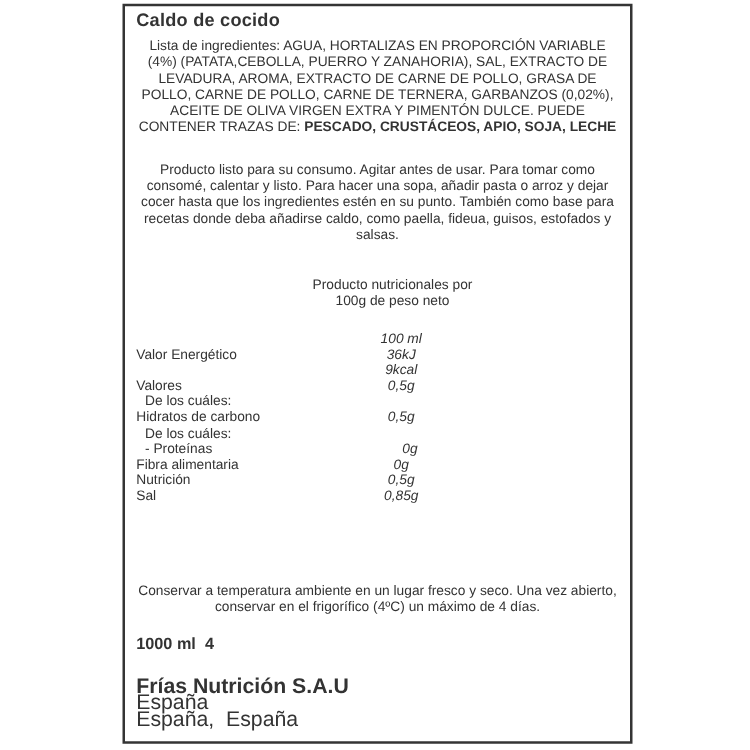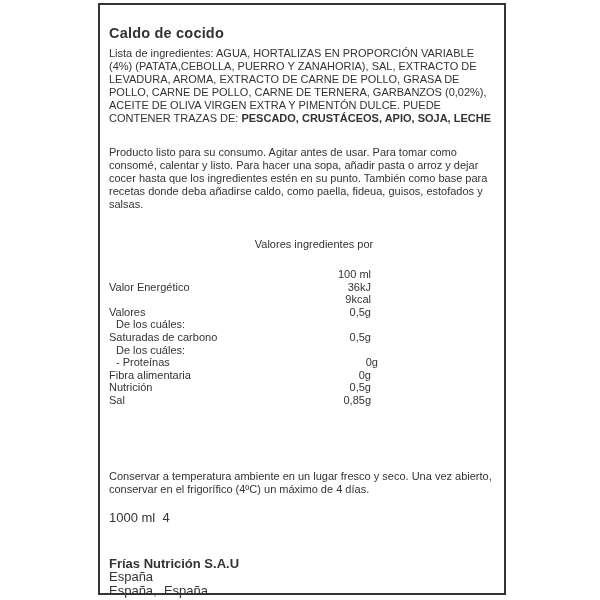--- a/index.html
+++ b/index.html
@@ -20,80 +20,82 @@
   }
   .label-box {
     position: absolute;
     left: 98px;
     top: 3px;
     width: 408px;
     height: 592px;
     box-sizing: border-box;
     border: 2px solid #343434;
     background: #ffffff;
-    padding: 20px 9px 0 9px;
+    padding: 4px 9px 0 9px;
   }
   .title {
     font-size: 14.5px;
     font-weight: bold;
     margin: 0 0 6px 0;
     letter-spacing: 0.2px;
   }
   .body-text {
     font-size: 11px;
     line-height: 13px;
     margin: 0;
+    text-align: center;
   }
   .usage { margin-top: 21px; }
   .nutri-heading {
     margin-top: 27px;
     margin-left: 85px;
     width: 240px;
     text-align: center;
     font-size: 11px;
     line-height: 13px;
   }
   .nutri-table {
     margin-top: 17px;
     font-size: 11px;
     line-height: 12.6px;
   }
   .nrow { display: flex; }
   .nlbl { width: 162px; flex: none; }
   .nlbl.indent { padding-left: 7px; }
-  .nval { width: 100px; flex: none; text-align: right; }
+  .nval { width: 100px; flex: none; text-align: center; font-style: italic; }
   .storage { margin-top: 63px; }
   .volume {
     margin-top: 14px;
     font-size: 13px;
-    font-weight: normal;
+    font-weight: bold;
     white-space: pre-wrap;
   }
   .manufacturer {
-    margin-top: 32px;
-    font-size: 13px;
+    margin-top: 20px;
+    font-size: 17px;
     line-height: 13.5px;
   }
   .mname { font-weight: bold; }
   .pre { white-space: pre-wrap; }
 </style>
 </head>
 <body>
 
 <div class="page">
   <div class="label-box">
 
     <h1 class="title">Caldo de cocido</h1>
 
     <p class="body-text ingredients"><span>Lista de ingredientes: AGUA, HORTALIZAS EN PROPORCIÓN VARIABLE (4%) (PATATA,CEBOLLA, PUERRO Y ZANAHORIA), SAL, EXTRACTO DE LEVADURA, AROMA, EXTRACTO DE CARNE DE POLLO, GRASA DE POLLO, CARNE DE POLLO, CARNE DE TERNERA, GARBANZOS (0,02%), ACEITE DE OLIVA VIRGEN EXTRA Y PIMENTÓN DULCE. PUEDE CONTENER TRAZAS DE: </span><strong>PESCADO, CRUSTÁCEOS, APIO, SOJA, LECHE</strong></p>
 
     <p class="body-text usage">Producto listo para su consumo. Agitar antes de usar. Para tomar como consomé, calentar y listo. Para hacer una sopa, añadir pasta o arroz y dejar cocer hasta que los ingredientes estén en su punto. También como base para recetas donde deba añadirse caldo, como paella, fideua, guisos, estofados y salsas.</p>
 
     <div class="nutri-heading">
-      <div>Valores ingredientes por</div>
+      <div>Producto nutricionales por</div>
+      <div>100g de peso neto</div>
     </div>
 
     <div class="nutri-table">
       <div class="nrow">
         <div class="nlbl"></div>
         <div class="nval">100 ml</div>
       </div>
       <div id="nutrition-rows">
           <div class="nrow">
             <div class="nlbl">Valor Energético</div>
@@ -105,21 +107,21 @@
           </div>
           <div class="nrow">
             <div class="nlbl">Valores</div>
             <div class="nval">0,5g</div>
           </div>
           <div class="nrow">
             <div class="nlbl indent">De los cuáles:</div>
             <div class="nval"></div>
           </div>
           <div class="nrow">
-            <div class="nlbl">Saturadas de carbono</div>
+            <div class="nlbl">Hidratos de carbono</div>
             <div class="nval">0,5g</div>
           </div>
           <div class="nrow">
             <div class="nlbl indent">De los cuáles:</div>
             <div class="nval"></div>
           </div>
           <div class="nrow">
             <div class="nlbl indent">- Proteínas</div>
             <div class="nval">0g</div>
           </div>

